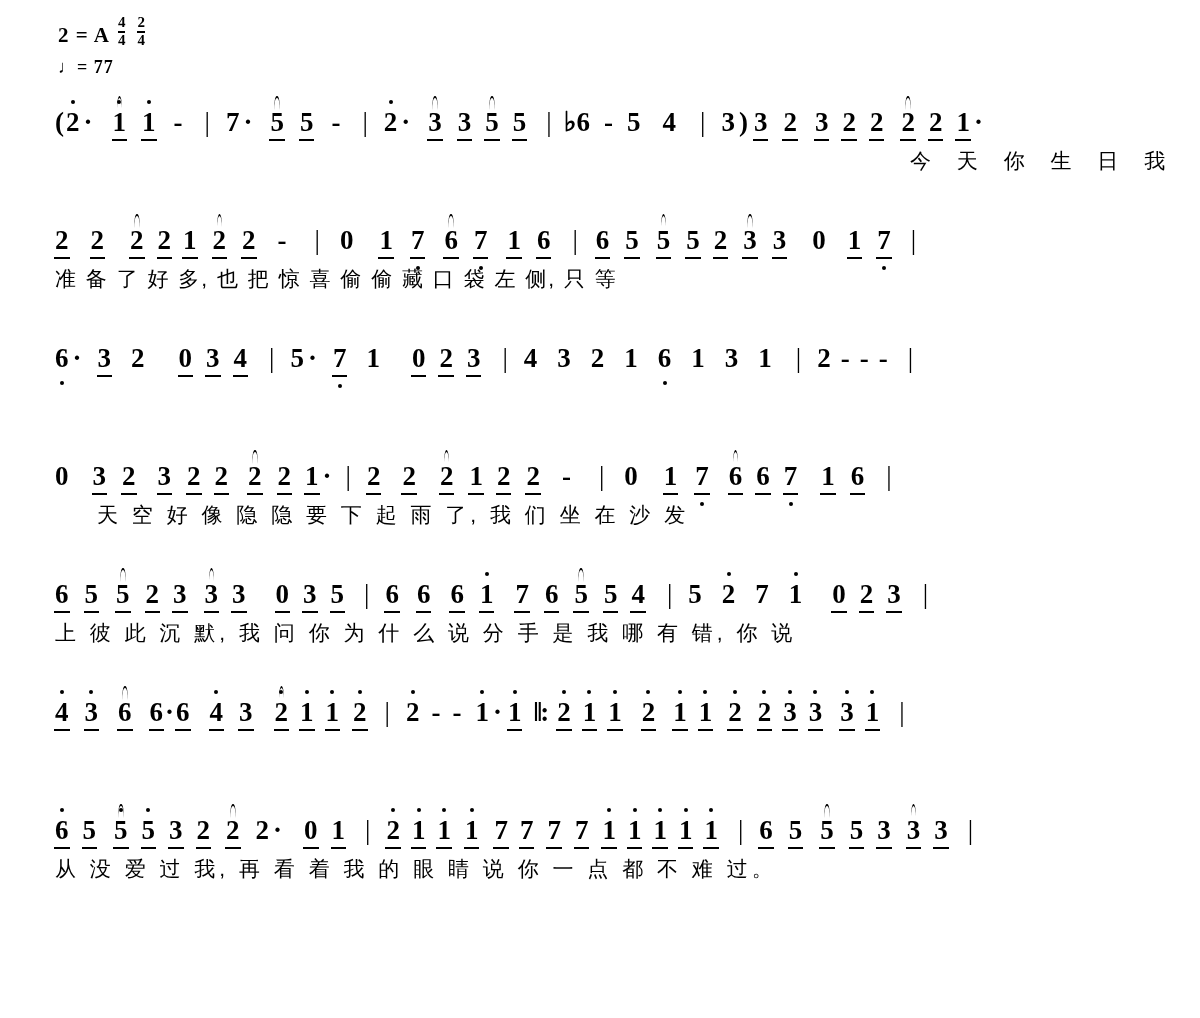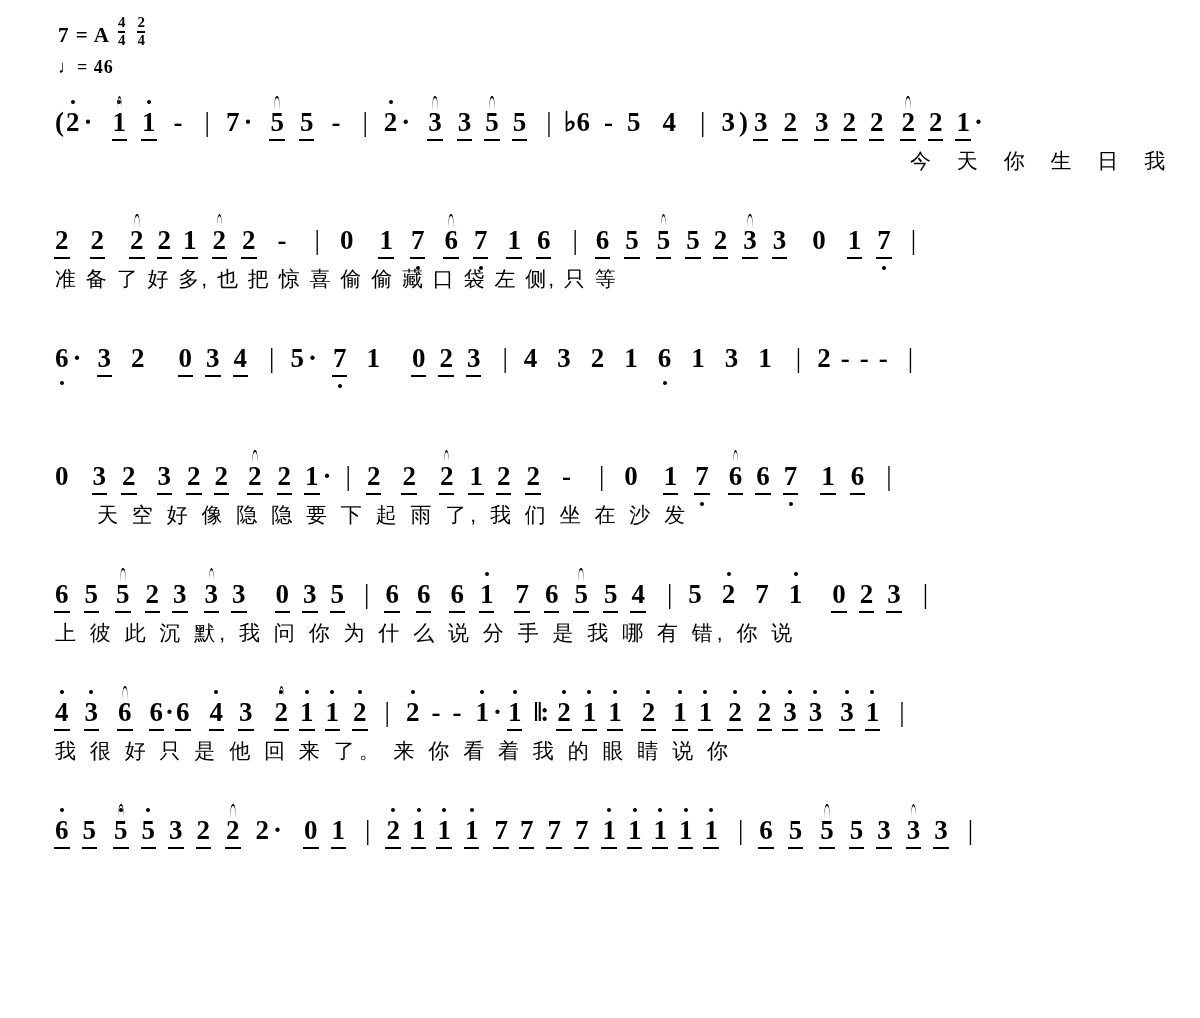--- a/index.html
+++ b/index.html
@@ -153,31 +153,31 @@
 </style>
 </head>
 <body>
 
 <div class="sheet">
 
 
   <div class="meta-row">
     <div class="key-block">
       <div class="key-line">
-        <span class="keytext">7 = A</span>
+        <span class="keytext">2 = A</span>
         <span class="frac">
           <span class="num">4</span>
             <span class="den" style="border-top:2px solid #000;">4</span>
         </span>
         <span class="frac">
           <span class="num">2</span>
             <span class="den" style="border-top:2px solid #000;">4</span>
         </span>
       </div>
-      <div class="tempo">♩= 46</div>
+      <div class="tempo">♩= 77</div>
     </div>
   </div>
 
   <div class="system" style="margin-top:6px;">
     <div class="notes">
       <span class="nt">(</span>
       <span class="nt dotUp" style="margin-left:2px;">2</span>
       <span class="nt" style="margin:0 10px 0 4px;">·</span>
       <span class="nt u1 dotUp" style="margin-left:10px;"><span class="tie"></span>1</span>
       <span class="nt u1 dotUp" style="margin-left:16px;">1</span>
@@ -392,23 +392,20 @@
       <span class="nt u1 dotUp" style="margin-left:18px;">1</span>
       <span class="nt u1 dotUp" style="margin-left:12px;">1</span>
       <span class="nt u1 dotUp" style="margin-left:16px;">2</span>
       <span class="nt u1 dotUp" style="margin-left:16px;">2</span>
       <span class="nt u1 dotUp" style="margin-left:12px;">3</span>
       <span class="nt u1 dotUp" style="margin-left:12px;">3</span>
       <span class="nt u1 dotUp" style="margin-left:18px;">3</span>
       <span class="nt u1 dotUp" style="margin-left:12px;">1</span>
       <span class="bar" style="margin-left:14px;">|</span>
     </div>
-    <div class="lyrics" style="letter-spacing:4px;">
-      <span>我 很 好  只 是 他 回 来 了。     来 你  看 着 我  的 眼 睛 说 你</span>
-    </div>
   </div>
 
   <div class="system">
     <div class="notes">
       <span class="nt u1 dotUp">6</span>
       <span class="nt u1" style="margin-left:14px;">5</span>
       <span class="nt u1 dotUp" style="margin-left:18px;"><span class="tie"></span>5</span>
       <span class="nt u1 dotUp" style="margin-left:14px;">5</span>
       <span class="nt u1" style="margin-left:14px;">3</span>
       <span class="nt u1" style="margin-left:14px;">2</span>
@@ -434,15 +431,18 @@
       <span class="bar" style="margin-left:14px;">|</span>
       <span class="nt u1" style="margin-left:10px;">6</span>
       <span class="nt u1" style="margin-left:16px;">5</span>
       <span class="nt u1" style="margin-left:18px;"><span class="tie"></span>5</span>
       <span class="nt u1" style="margin-left:16px;">5</span>
       <span class="nt u1" style="margin-left:14px;">3</span>
       <span class="nt u1" style="margin-left:16px;"><span class="tie"></span>3</span>
       <span class="nt u1" style="margin-left:14px;">3</span>
       <span class="bar" style="margin-left:14px;">|</span>
     </div>
+    <div class="lyrics" style="letter-spacing:4px;">
+      <span>从 没 爱 过 我,  再 看 着 我 的 眼 睛 说 你 一 点 都 不 难 过。</span>
+    </div>
   </div>
 
 </div>
 
 </body></html>

